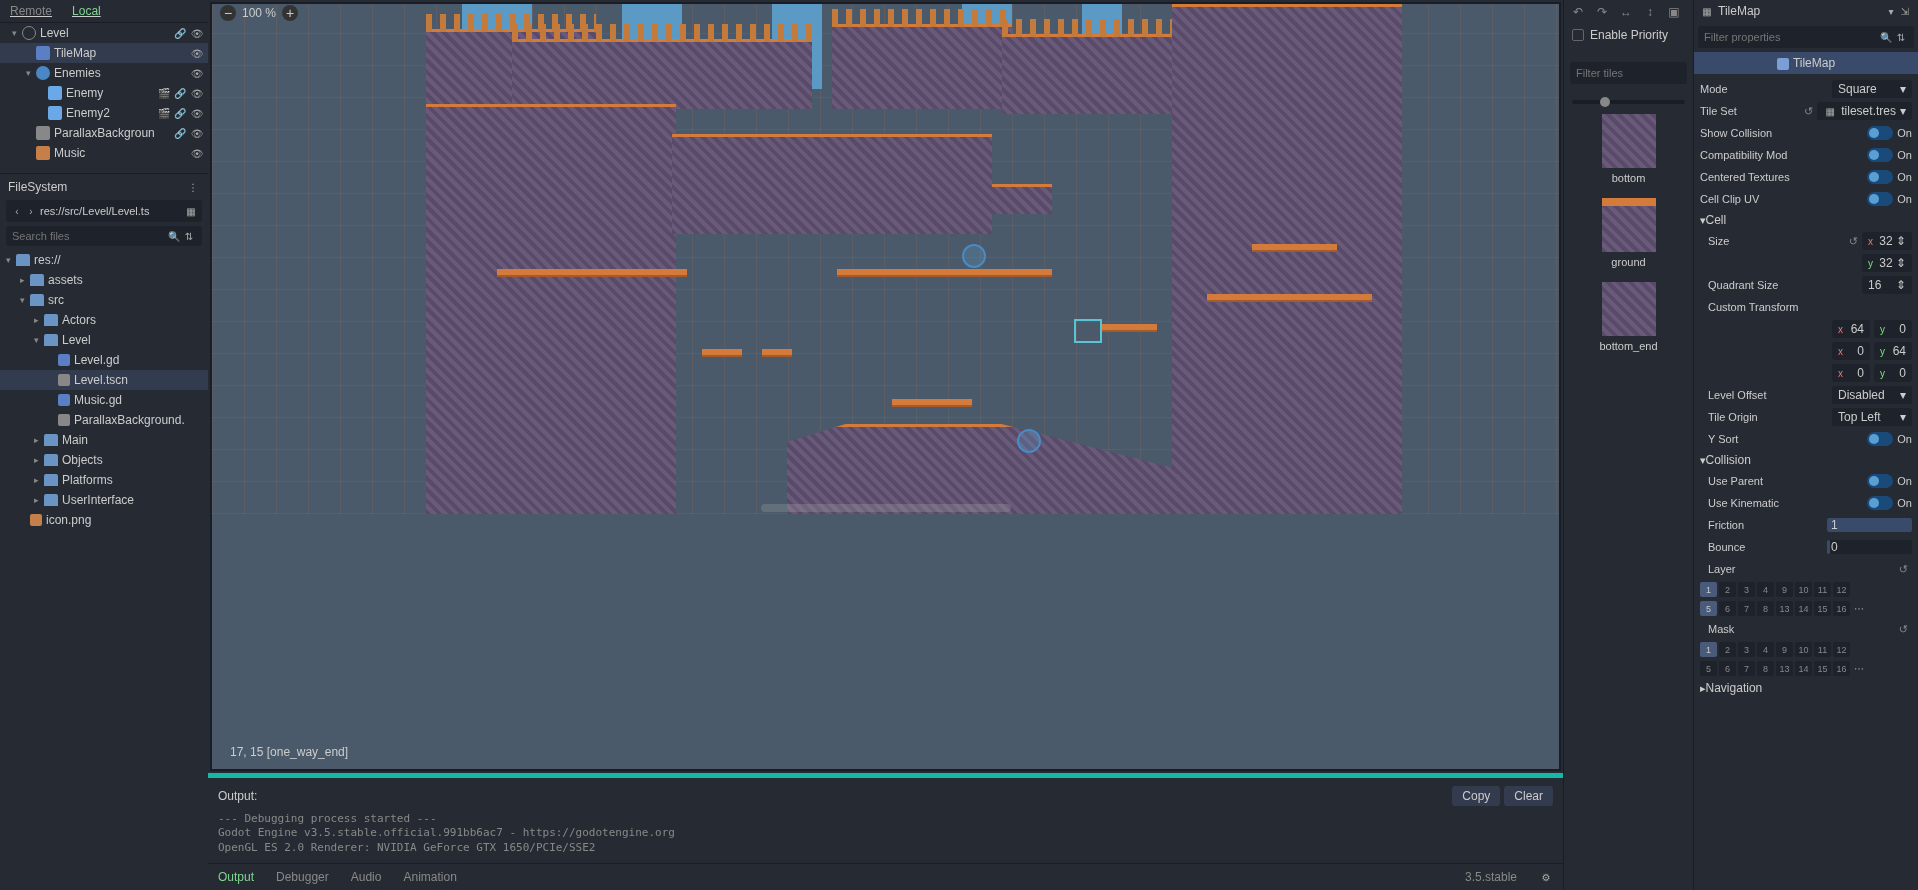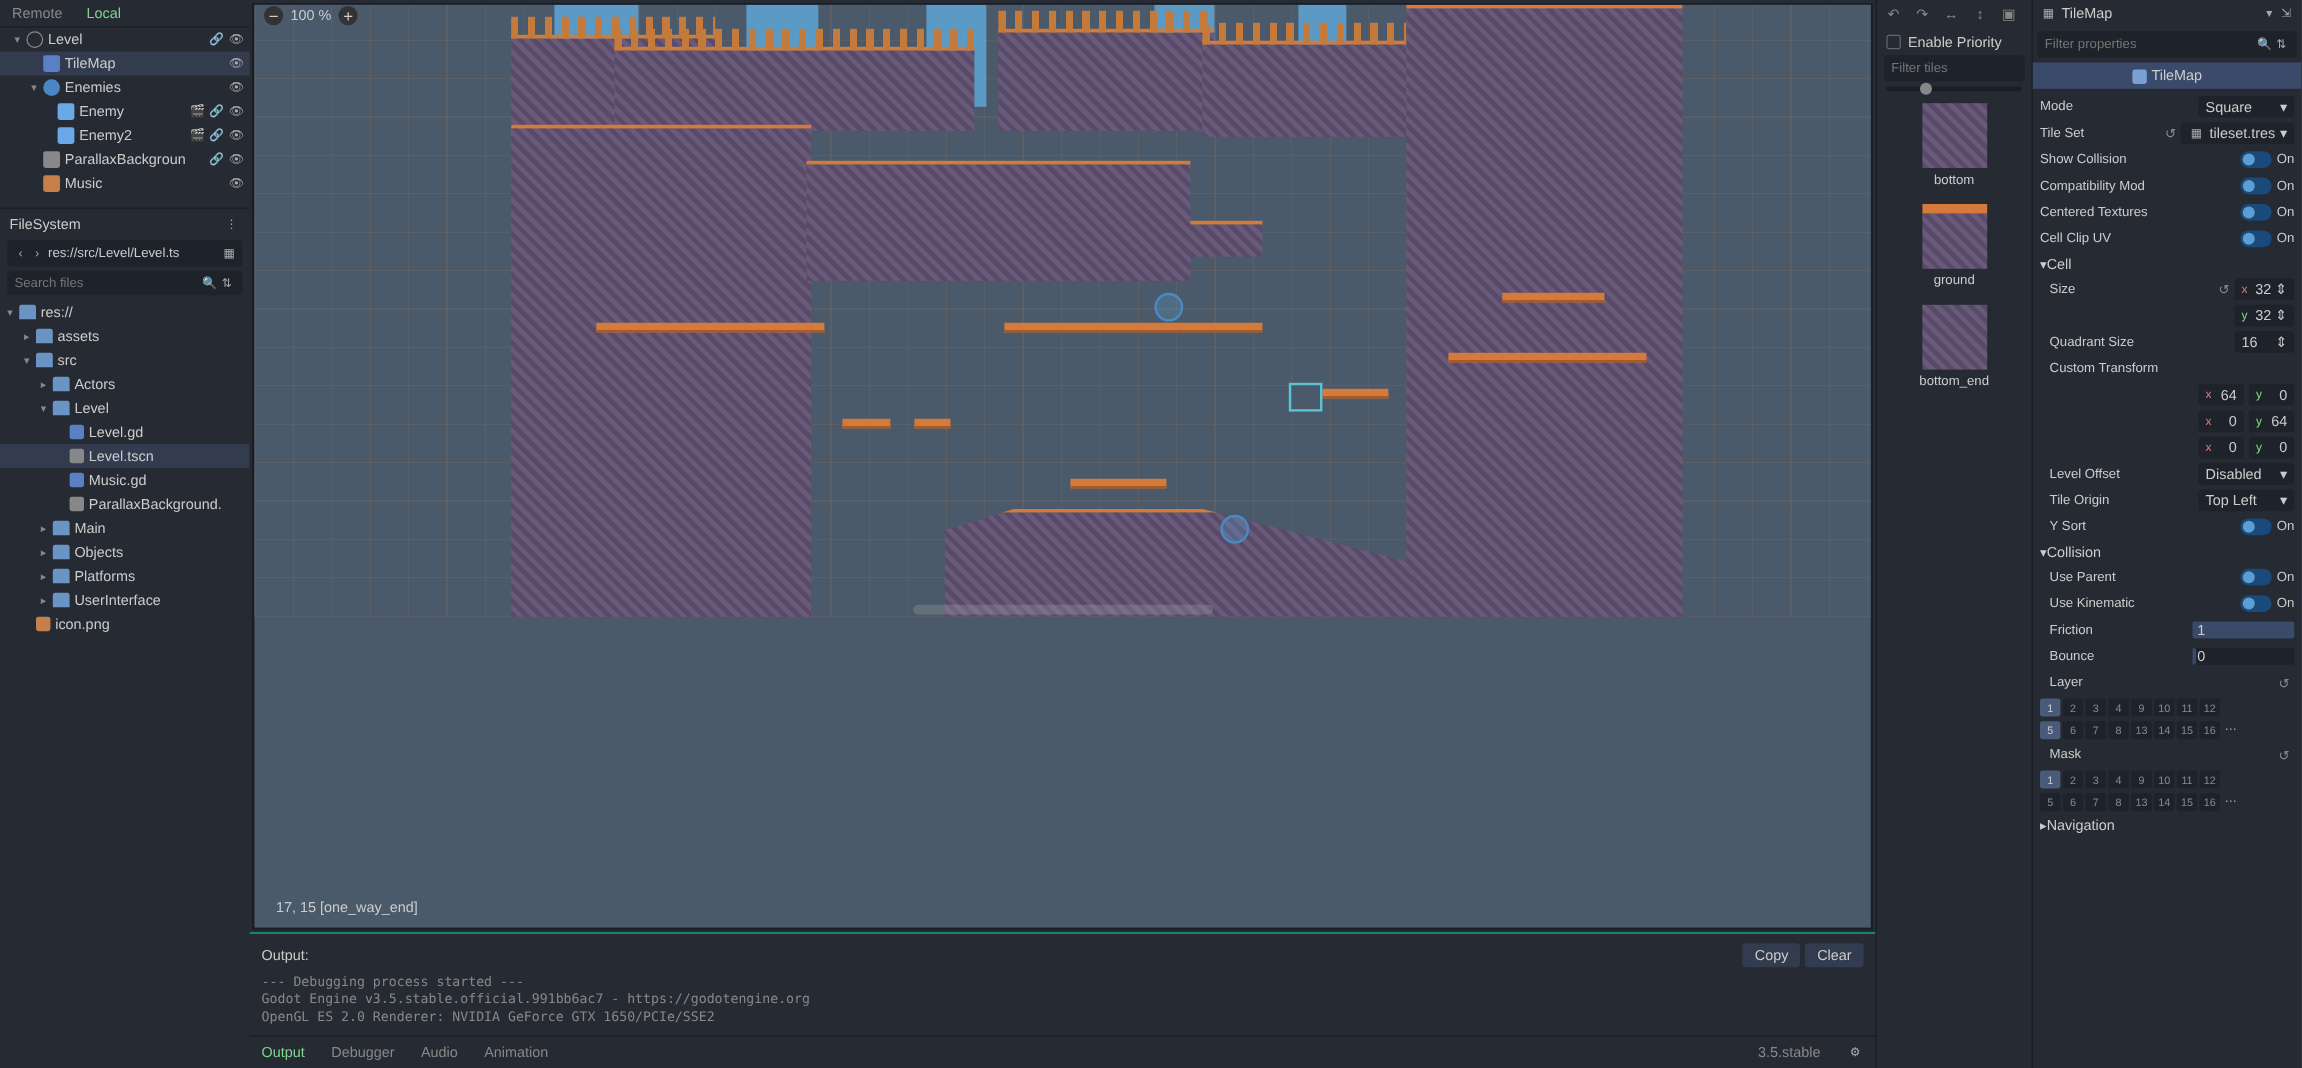--- a/index.html
+++ b/index.html
@@ -2,21 +2,21 @@
 <html><head>
 <meta charset="utf-8">
 <style>
 * { box-sizing: border-box; margin: 0; padding: 0; font-family: Arial, sans-serif; font-size: 12px; color: #cccccc; }
 body { background: #262b33; width: 1918px; height: 890px; display: flex; overflow: hidden; }
 .col-left { width: 208px; display: flex; flex-direction: column; background: #262b33; }
 .col-mid { flex: 1; display: flex; flex-direction: column; }
 .col-right1 { width: 130px; background: #262b33; border-left: 1px solid #1a1d23; }
 .col-right2 { width: 225px; background: #262b33; border-left: 1px solid #1a1d23; }
 
-.scene-tabs { display: flex; gap: 20px; padding: 4px 10px; }
+.scene-tabs { display: flex; gap: 20px; padding: 4px 10px; text-decoration: underline; }
 .scene-tab { cursor: pointer; color: #888; }
 .scene-tab.active { color: #7fd68f; }
 
 .tree { flex: 0 0 auto; max-height: 170px; border-top: 1px solid #1a1d23; }
 .tree-row { display: flex; align-items: center; height: 20px; padding: 0 4px; position: relative; }
 .tree-row.selected { background: #333b4f; }
 .indent-0 { padding-left: 12px; } .indent-1 { padding-left: 26px; } .indent-2 { padding-left: 38px; }
 .node-label { flex: 1; margin-left: 4px; }
 .row-icons { display: flex; gap: 2px; }
 .micon { width: 14px; height: 14px; display: inline-flex; align-items: center; justify-content: center; font-size: 10px; color: #aaa; }
@@ -56,35 +56,35 @@
 }
 .terrain { position: absolute; background: repeating-linear-gradient(45deg, #5a4a6a, #5a4a6a 4px, #6a5a7a 4px, #6a5a7a 8px); border-top: 3px solid #d47a3a; }
 .sky { position: absolute; background: #5a9ac4; }
 .trees { position: absolute; height: 18px; background: repeating-linear-gradient(90deg, #c47a3a 0 6px, transparent 6px 14px); top: -18px; left: 0; right: 0; }
 .platform { position: absolute; height: 8px; background: #d47a3a; border-bottom: 2px solid #a45a2a; }
 .enemy-spr { position: absolute; width: 24px; height: 24px; border: 2px solid #4a8ac4; border-radius: 50%; background: rgba(90,154,196,0.3); }
 .sel-rect { position: absolute; border: 2px solid #5ac4d4; }
 .coord-label { position: absolute; bottom: 10px; left: 18px; color: #ccc; font-size: 12px; z-index: 5; }
 .h-scrollbar { position: absolute; bottom: 2px; left: 50%; transform: translateX(-50%); width: 250px; height: 8px; background: rgba(200,200,200,0.2); border-radius: 4px; }
 
-.output-panel { background: #262b33; padding: 8px 10px; border-top: 1px solid #14b8a6; }
+.output-panel { background: #262b33; padding: 8px 10px; border-top: 5px solid #14b8a6; }
 .output-header { display: flex; align-items: center; }
 .output-label { flex: 1; }
 .out-btn { background: #333b4f; padding: 3px 10px; margin-left: 4px; border-radius: 3px; cursor: pointer; }
 .output-text { font-family: monospace; color: #888; margin-top: 6px; white-space: pre; font-size: 11px; line-height: 1.3; }
 .bottom-tabs { display: flex; gap: 22px; padding: 6px 10px; border-top: 1px solid #1a1d23; }
 .bottom-tab { color: #888; cursor: pointer; }
 .bottom-tab.active { color: #7fd68f; }
 .version { margin-left: auto; color: #888; }
 
 .tilepanel-hdr { display: flex; gap: 8px; padding: 4px 6px; }
 .tb-icon { width: 16px; height: 16px; color: #888; cursor: pointer; display: flex; align-items: center; justify-content: center; }
 .priority-row { display: flex; align-items: center; padding: 4px 8px; gap: 6px; }
 .chk { width: 12px; height: 12px; border: 1px solid #666; border-radius: 2px; }
-.filter-input { margin: 0 6px; background: #1e232b; border-radius: 3px; padding: 4px 6px; display: flex; }
+.filter-input { margin: 16px 6px; background: #1e232b; border-radius: 3px; padding: 4px 6px; display: flex; }
 .filter-input input { flex: 1; background: none; border: none; color: #888; font-size: 11px; }
 .slider-track { margin: 4px 8px; height: 4px; background: #1a1d23; position: relative; border-radius: 2px; }
 .slider-thumb { position: absolute; width: 10px; height: 10px; background: #888; border-radius: 50%; top: -3px; }
 .tile-list { padding: 2px 6px; overflow-y: auto; }
 .tile-item { margin-bottom: 6px; padding: 4px; border-radius: 3px; }
 .tile-item.selected { background: #333b4f; }
 .tile-preview { width: 54px; height: 54px; margin: 0 auto 4px; background: repeating-linear-gradient(45deg, #5a4a6a, #5a4a6a 4px, #6a5a7a 4px, #6a5a7a 8px); }
 .tile-preview.ground { border-top: 8px solid #d47a3a; }
 .tile-name { text-align: center; font-size: 11px; }
 

